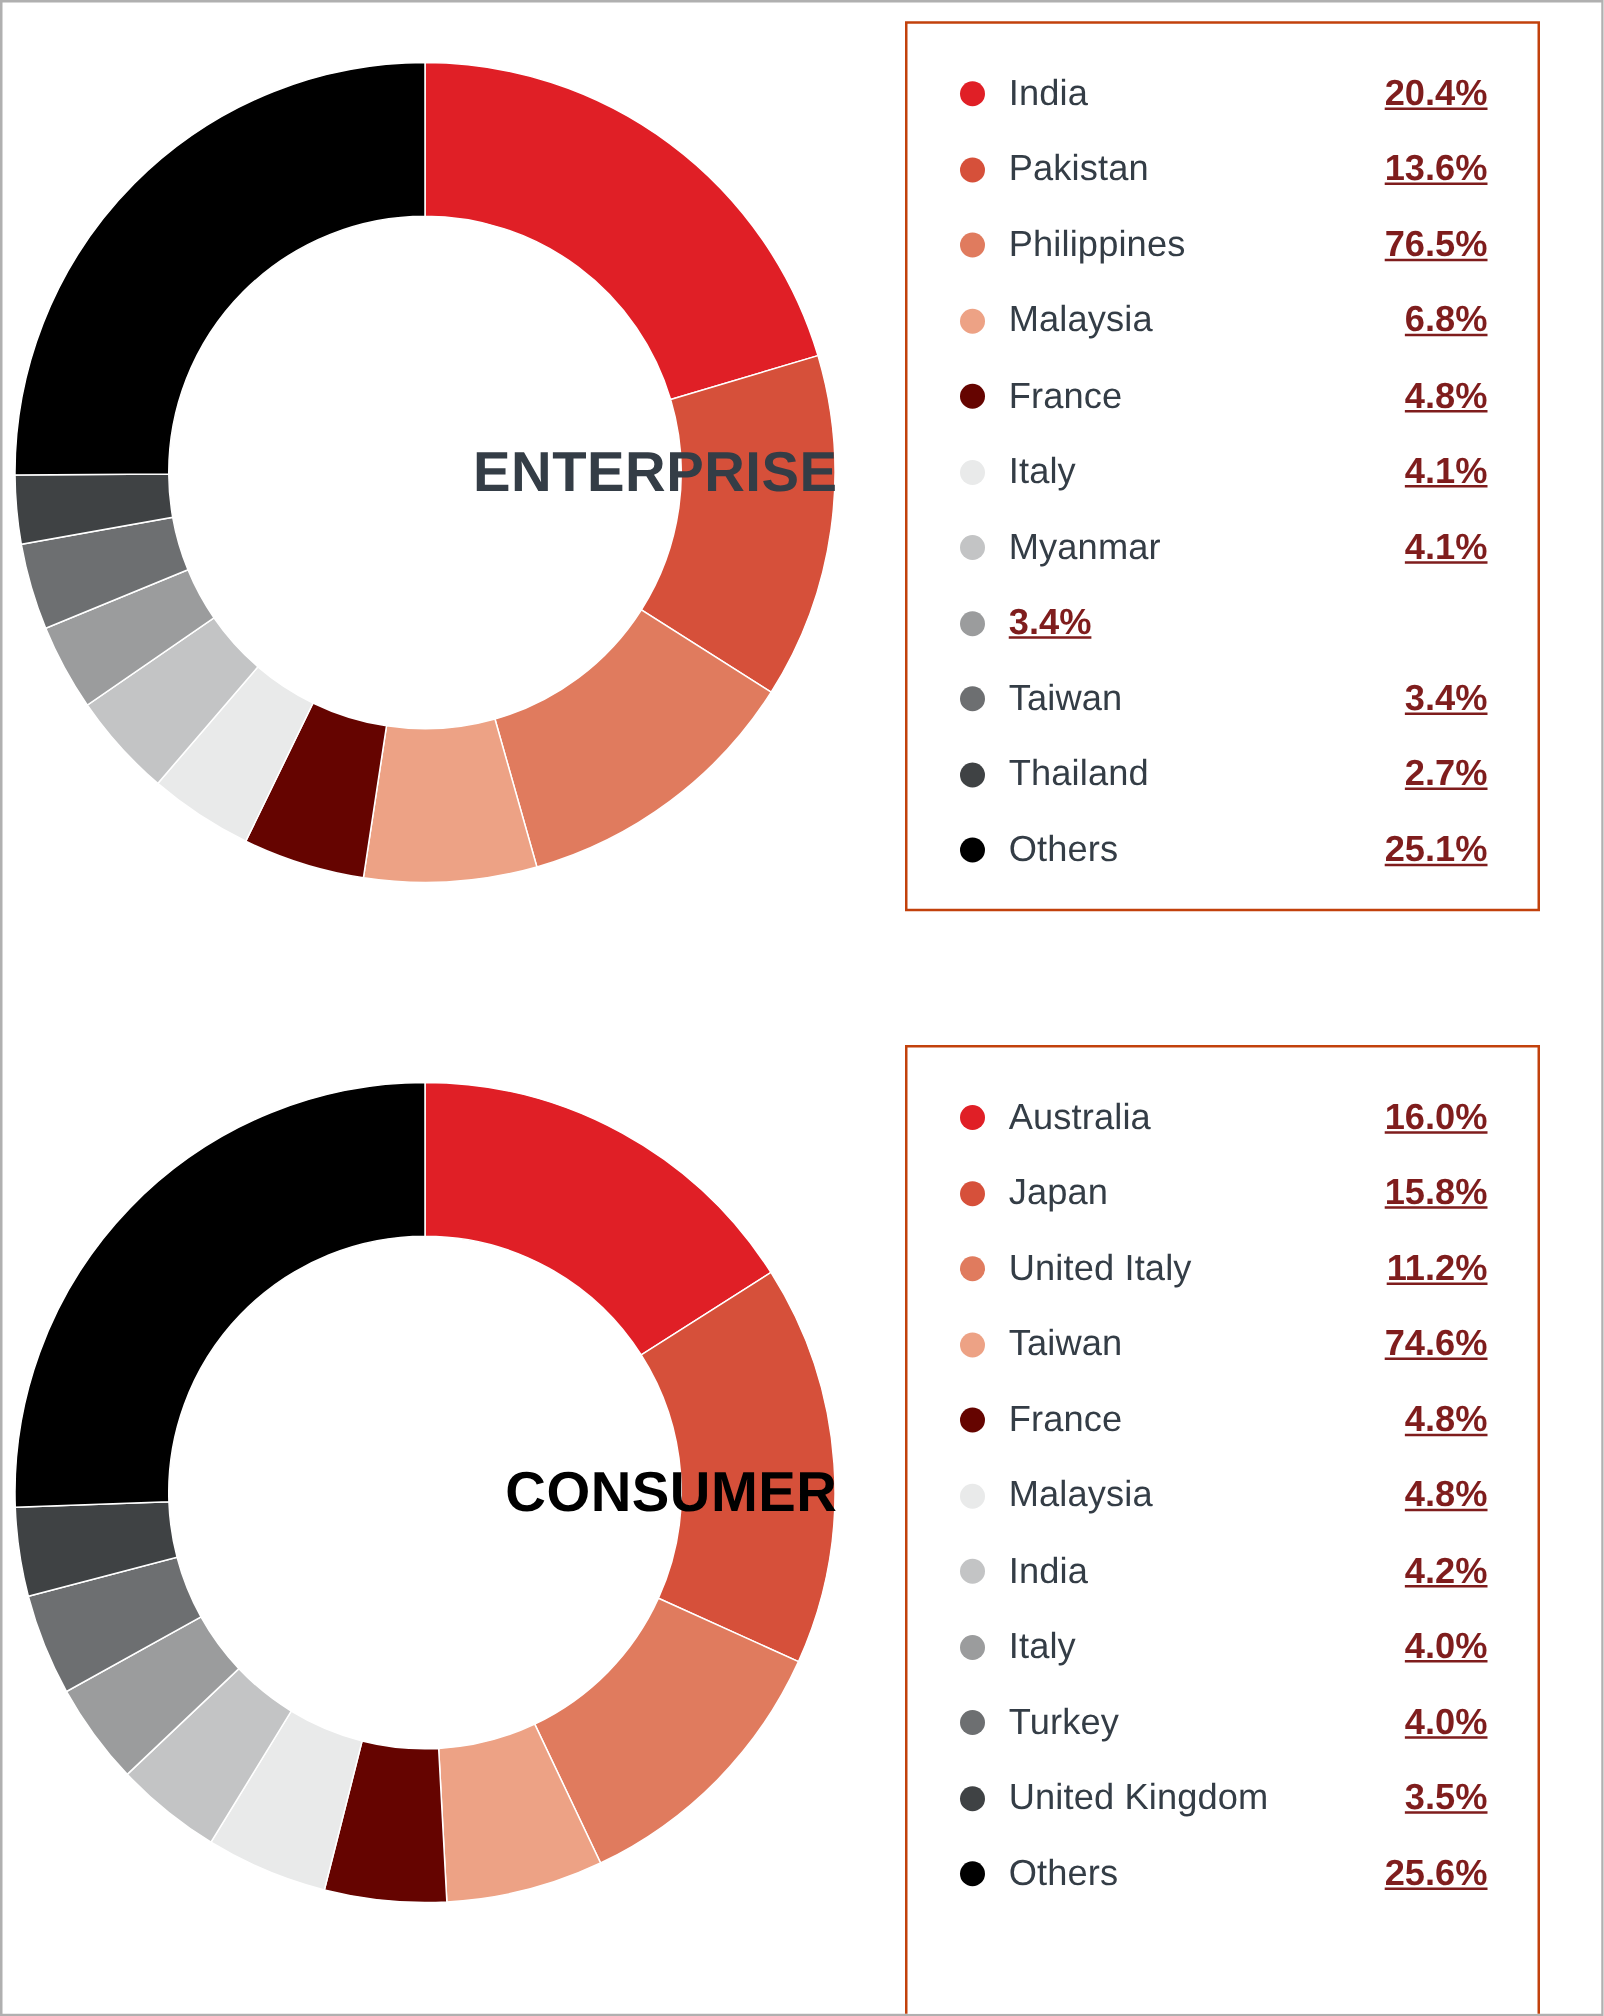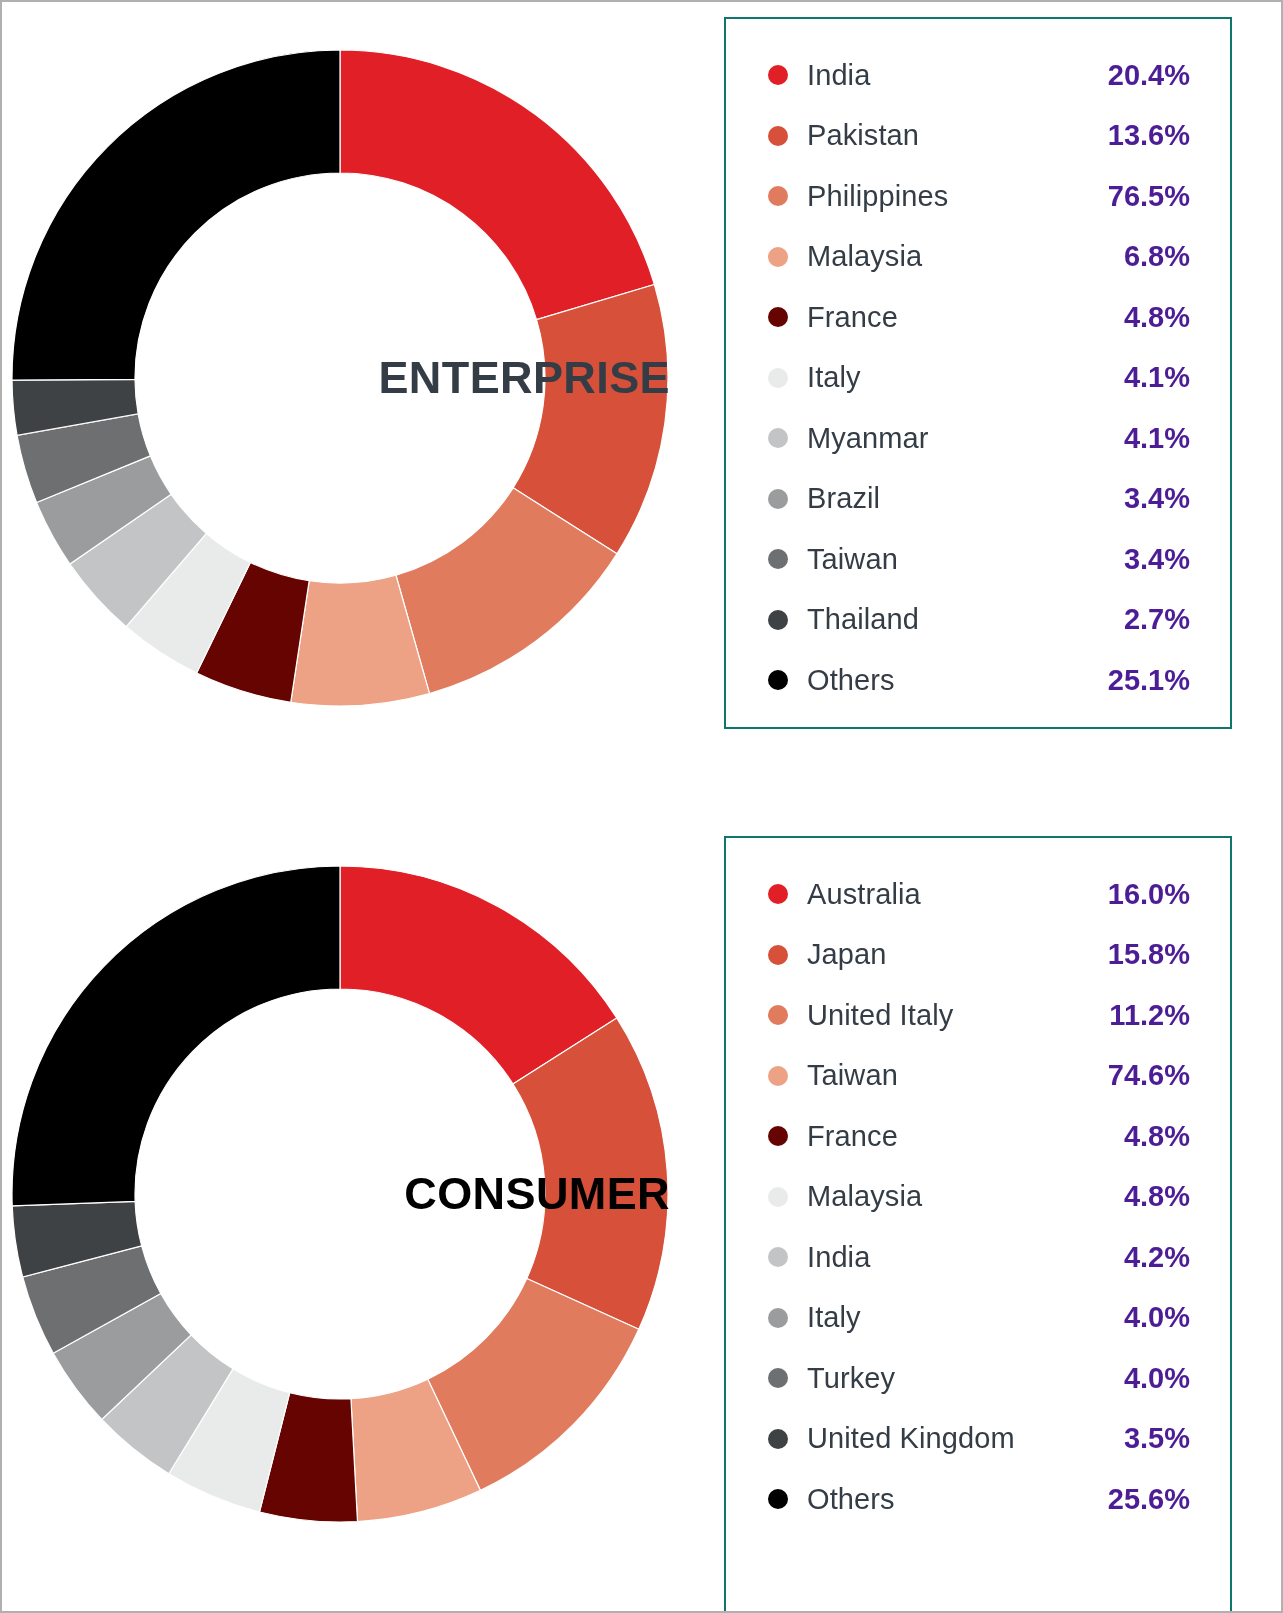--- a/index.html
+++ b/index.html
@@ -67,21 +67,21 @@
   .panel.consumer  .donut-center-label span { color: #000000; }
 
   
   .legend-box {
     position: absolute;
     left: 722px;
     top: 7px;
     width: 508px;
     height: 712px;
     box-sizing: border-box;
-    border: 2px solid #0f766e;
+    border: 2px solid #c2410c;
     background: #ffffff;
     padding: 26px 40px 26px 42px;
   }
   .panel.consumer .legend-box {
     top: 10px;
     height: 852px;
   }
   .legend-list {
     display: flex;
     flex-direction: column;
@@ -103,23 +103,24 @@
     font-size: 29px;
     font-weight: 400;
     color: #343d46;
     letter-spacing: 0.1px;
     white-space: nowrap;
   }
   .legend-value {
     flex: 0 0 auto;
     font-size: 29px;
     font-weight: 700;
-    color: #4c1d95;
+    color: #7f1d1d;
     text-align: right;
     white-space: nowrap;
+    text-decoration: underline;
   }
 </style>
 </head>
 <body>
 
 <div class="page">
 
   <section class="panel enterprise">
     <div class="donut-wrap">
       <svg class="donut-svg" viewBox="0 0 660 660" aria-hidden="true">
@@ -172,21 +173,20 @@
             <span class="legend-label">Italy</span>
             <span class="legend-value">4.1%</span>
           </div>
           <div class="legend-row">
             <span class="legend-dot" style="background: rgb(195, 196, 197);"></span>
             <span class="legend-label">Myanmar</span>
             <span class="legend-value">4.1%</span>
           </div>
           <div class="legend-row">
             <span class="legend-dot" style="background: rgb(155, 156, 157);"></span>
-            <span class="legend-label">Brazil</span>
             <span class="legend-value">3.4%</span>
           </div>
           <div class="legend-row">
             <span class="legend-dot" style="background: rgb(109, 111, 113);"></span>
             <span class="legend-label">Taiwan</span>
             <span class="legend-value">3.4%</span>
           </div>
           <div class="legend-row">
             <span class="legend-dot" style="background: rgb(63, 66, 68);"></span>
             <span class="legend-label">Thailand</span>

